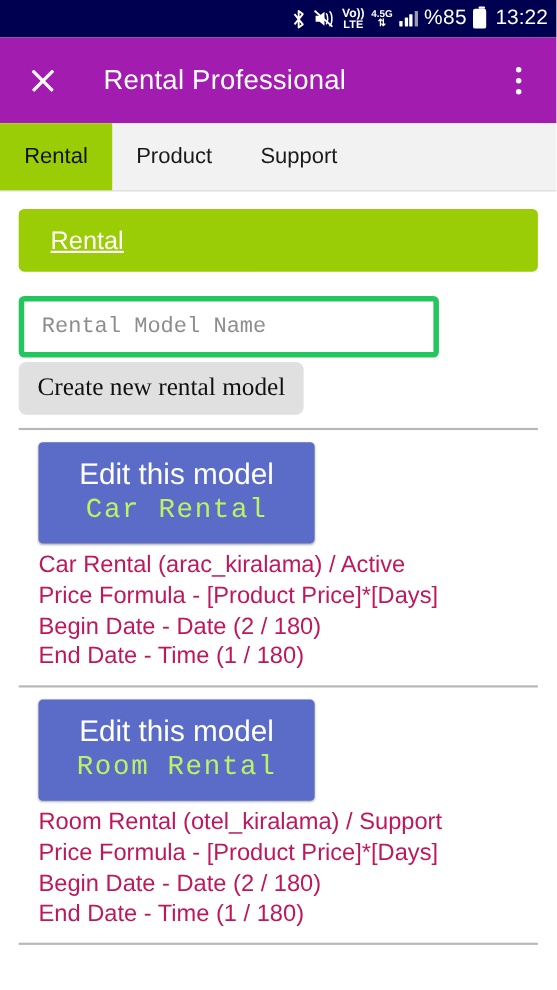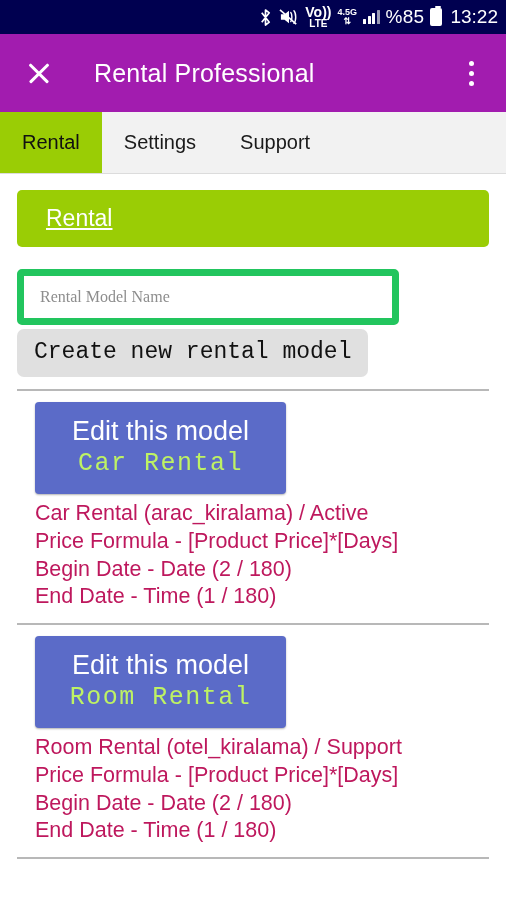--- a/index.html
+++ b/index.html
@@ -16,21 +16,21 @@
     height: 34px; background: #000050;
     display: flex; align-items: center; justify-content: flex-end;
     padding-right: 8px; gap: 6px;
     color: #ffffff;
   }
   .sb-icon { display: flex; align-items: center; justify-content: center; }
   .sb-stack {
     display: flex; flex-direction: column; align-items: center;
     line-height: 1; font-weight: bold;
   }
-  .sb-stack .top { font-size: 14px; }
+  .sb-stack .top { font-size: 11px; }
   .sb-stack .bot { font-size: 10px; }
   .sb-small { font-size: 9px; font-weight: bold; line-height: 1; }
   .sb-text { font-size: 19px; letter-spacing: .3px; }
   .sb-time { font-size: 19px; margin-left: 2px; }
   .bars { display: flex; align-items: flex-end; gap: 1.5px; height: 14px; }
   .bars i { display: block; width: 3px; background: #fff; border-radius: .5px; }
   .bars i:nth-child(1){ height: 5px; }
   .bars i:nth-child(2){ height: 8px; }
   .bars i:nth-child(3){ height: 11px; }
   .bars i:nth-child(4){ height: 14px; background: #9a9ab5; }
@@ -82,32 +82,32 @@
   .banner {
     margin-top: 16px; height: 57px; background: #9ACD05;
     border-radius: 5px; display: flex; align-items: center; padding-left: 29px;
   }
   .banner a {
     color: #ffffff; font-size: 23px; text-decoration: underline; cursor: pointer;
   }
 
   .name-input {
     margin-top: 22px; width: 382px; height: 56px;
-    border: 7px solid #22c55e; border-radius: 5px;
+    border: 5px solid #22c55e; border-radius: 5px;
     background: #fff; padding: 0 16px;
-    font-family: Liberation Serif, serif;
-    font-size: 16px; color: #111;
+    font-family: Liberation Mono, monospace;
+    font-size: 20px; color: #111;
   }
   .name-input::placeholder { color: #8d8d8d; }
 
   .create-btn {
     display: inline-block; margin-top: 4px;
     background: #e0e0e0; border: none; border-radius: 7px;
     padding: 10px 17px 12px 17px;
-    font-family: Liberation Mono, monospace;
+    font-family: Liberation Serif, serif;
     font-size: 23px; color: #111; cursor: pointer; text-align: left;
   }
 
   .divider { height: 2px; background: #b8b8b8; margin: 12px 0 0 0; }
 
   .model-card { padding-top: 11px; }
   .edit-btn {
     background: #5B6BC8; border: none; border-radius: 4px;
     width: 251px; padding: 14px 0 16px 0;
     display: block; margin-left: 18px; cursor: pointer;
@@ -168,21 +168,21 @@
     <div class="app-title">Rental Professional</div>
     <div class="kebab">
       <span></span>
         <span></span>
         <span></span>
     </div>
   </div>
 
   <div class="tabs">
     <div class="tab active">Rental</div>
-    <div class="tab">Settings</div>
+    <div class="tab">Product</div>
     <div class="tab">Support</div>
   </div>
 
   <div class="content">
 
     
     <div class="banner">
       <a>Rental</a>
     </div>
 

